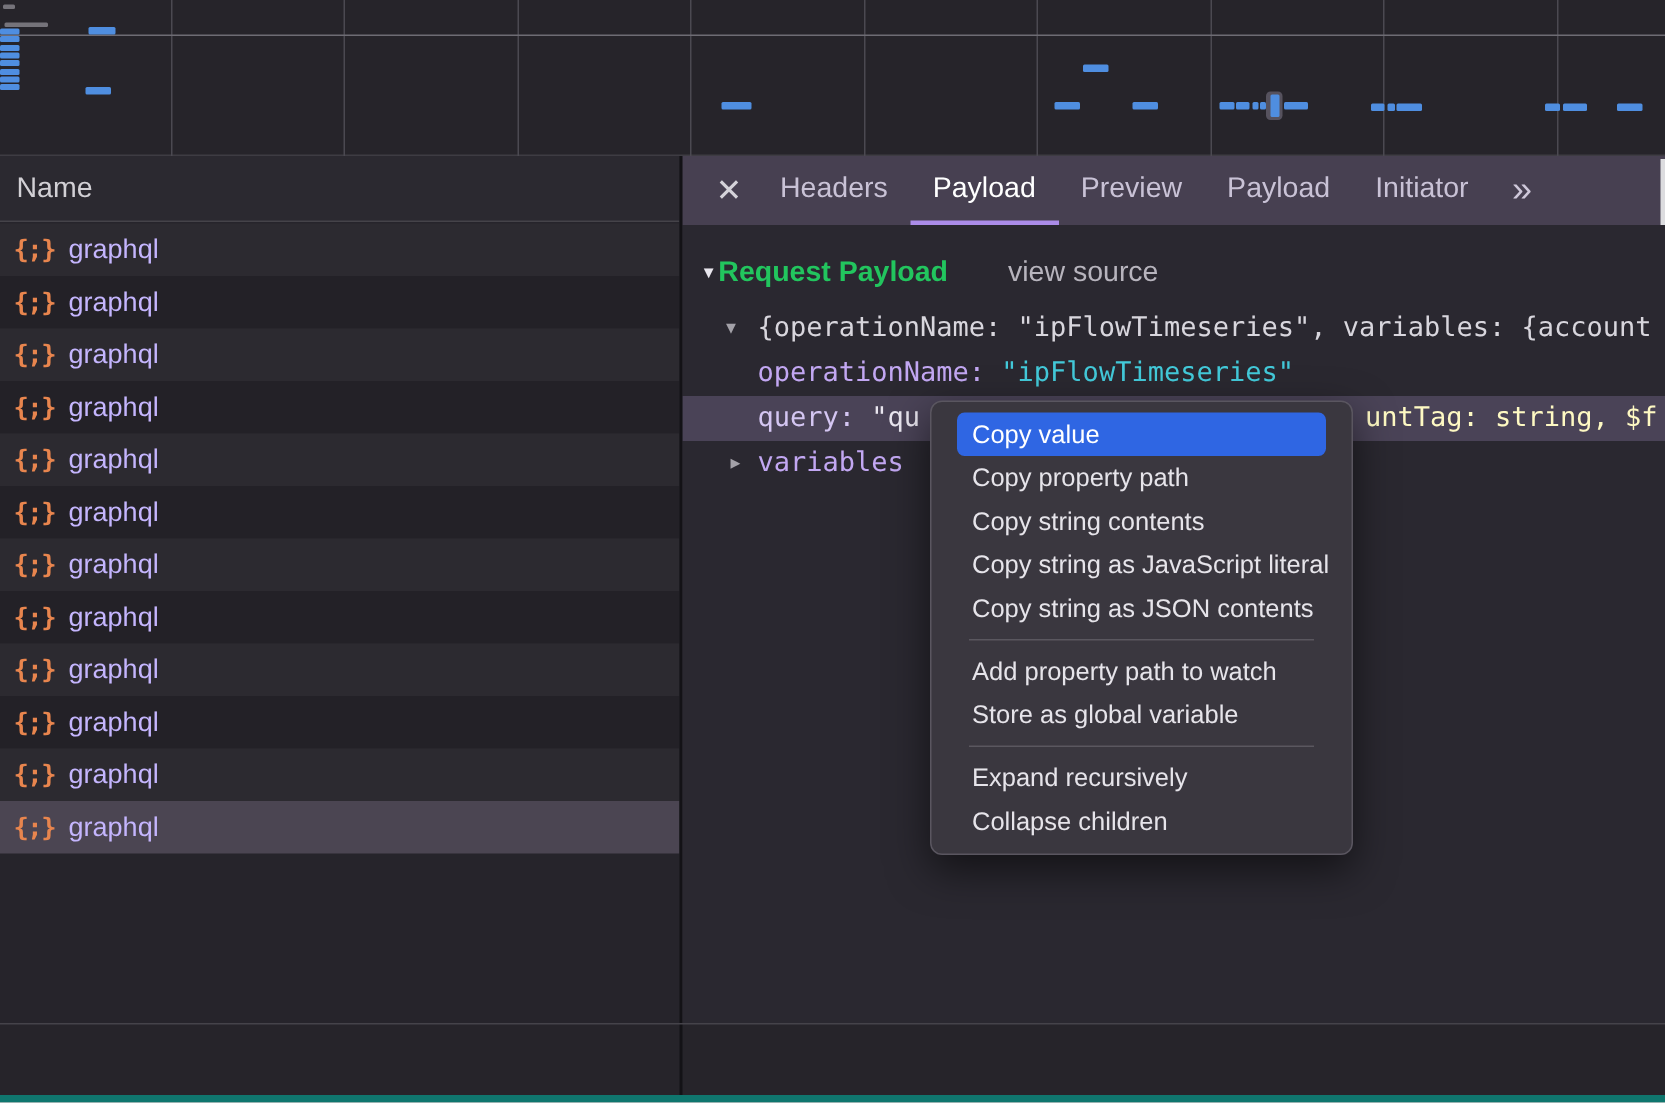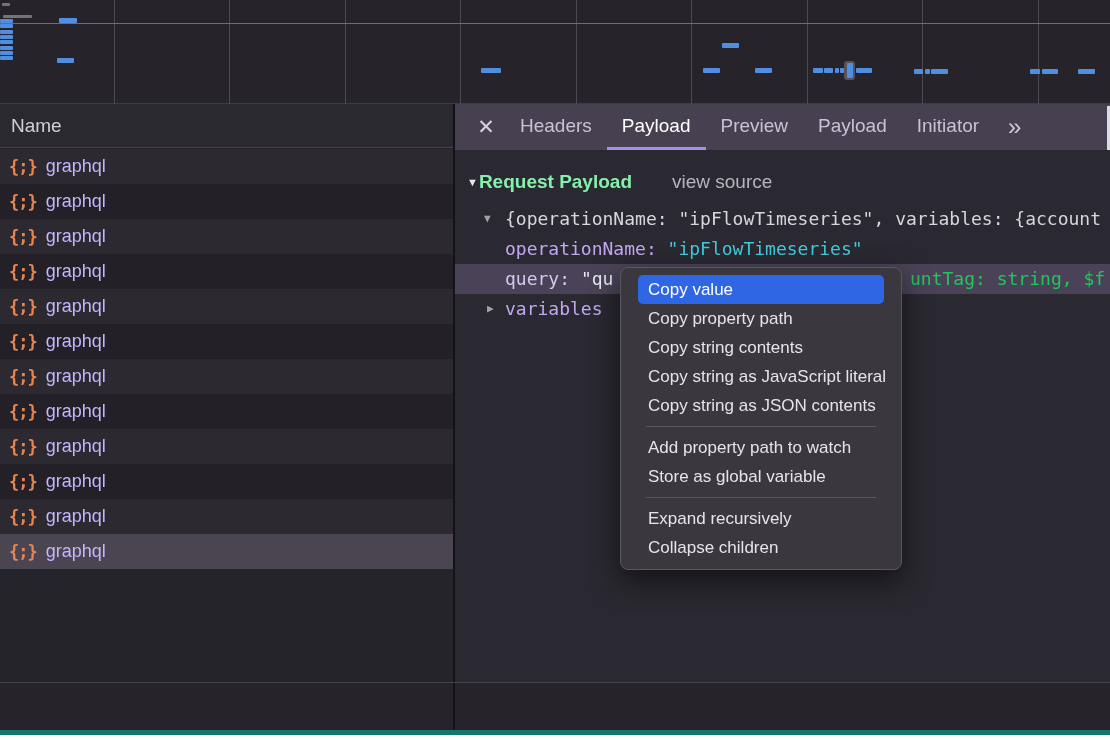--- a/index.html
+++ b/index.html
@@ -34,36 +34,36 @@
   .tabbar{position:absolute;left:0;top:0;width:655px;height:46px;background:#474051;display:flex;align-items:stretch;padding-left:12px;}
   .close-btn{width:38px;display:flex;align-items:center;justify-content:center;color:#d5d3da;font-size:21px;cursor:default;}
   .tab{display:flex;align-items:center;padding:0 15px;color:#c9c2d6;font-size:19px;border-bottom:3px solid transparent;}
   .tab.active{color:#ffffff;border-bottom-color:#ab8ce8;}
   .overflow-btn{display:flex;align-items:center;margin-left:14px;color:#cfc8da;font-size:24px;letter-spacing:-2px;}
   .edge-sliver{position:absolute;right:0;top:2px;width:3px;height:44px;background:#dcdcdf;}
   .content{position:absolute;left:0;top:46px;width:655px;height:532px;}
   .section-row{position:absolute;left:12px;top:16px;height:32px;line-height:32px;white-space:nowrap;}
   .tri{color:#e9e7ee;font-size:11px;vertical-align:2px;margin-right:1px;}
   .tri.dim{color:#a3a1a8;}
-  .title{color:#86efac;font-size:19px;font-weight:bold;}
+  .title{color:#22c55e;font-size:19px;font-weight:bold;}
   .view-source{color:#b7b4bd;font-size:19px;margin-left:40px;}
   .tree-row{position:absolute;left:0;width:655px;height:30px;line-height:30px;white-space:nowrap;
     font-family:"DejaVu Sans Mono",monospace;font-size:18px;color:#d8d6dd;}
   .tree-row .tw{position:absolute;left:29px;top:0;}
   .tree-row .tw2{position:absolute;left:32px;top:0;}
   .tree-row .txt{position:absolute;left:50px;top:0;}
   .row1{top:54px;}
   .row2{top:84px;}
   .row3{top:114px;background:#4a4357;}
   .row4{top:144px;}
   .key{color:#c2a7f2;}
   .row3 .key{color:#d4c6f2;}
   .str{color:#43c9d9;}
   .plain{color:#e9e6ef;}
-  .frag-right{position:absolute;left:455px;top:0;color:#22c55e;}
+  .frag-right{position:absolute;left:455px;top:0;color:#fef9c3;}
   
   .menu{position:absolute;left:620px;top:267px;width:282px;background:#3a373f;border:1px solid #5a5660;border-radius:8px;
     padding:7px 12px;box-shadow:0 10px 28px rgba(0,0,0,0.55);z-index:10;}
   .menu-item{height:29px;line-height:29px;margin:0 5px;padding:0 10px;border-radius:5px;
     color:#e6e4ea;font-size:17px;white-space:nowrap;}
   .menu-item.hl{color:#ffffff;}
   .menu-sep{height:1px;margin:6px 13px;background:#5a575f;}
 </style>
 </head>
 <body>

